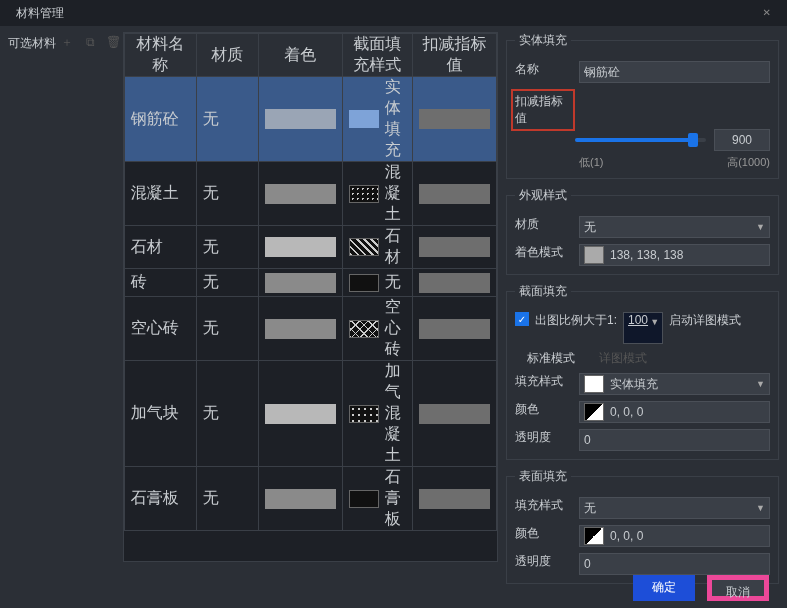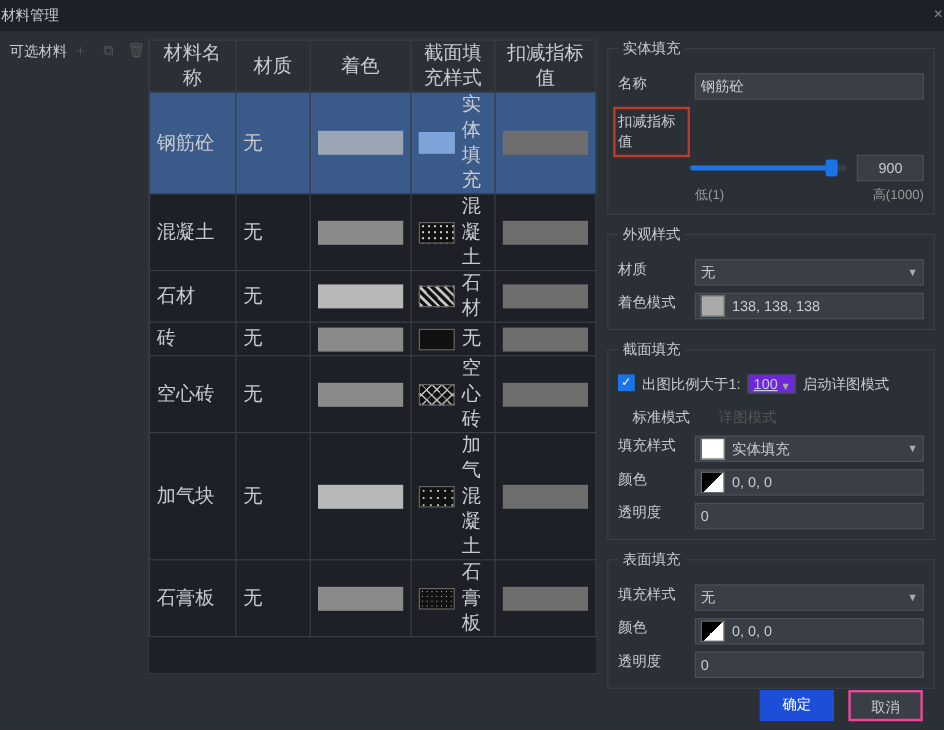--- a/index.html
+++ b/index.html
@@ -6,21 +6,21 @@
 body {
   width: 787px; height: 608px;
   background: #2b2f36;
   color: #c8ccd0;
   font-family: "Microsoft YaHei", Arial, sans-serif;
   font-size: 12px;
   overflow: hidden;
 }
 .titlebar {
   height: 26px; line-height: 26px;
-  padding: 0 1px;
+  padding: 0 16px;
   background: #1d2026;
   display: flex; justify-content: space-between;
 }
 .titlebar .close { color: #888; font-size: 10px; }
 .main {
   display: flex;
   height: calc(100% - 26px - 40px);
 }
 .left {
   width: 504px;
@@ -116,35 +116,35 @@
 .value-box { width:56px; height:22px; background:#3a3f47; border:1px solid #4a4f57; text-align:center; line-height:20px;}
 
 .mini-swatch { width:20px; height:18px; border:1px solid #666; margin-right:6px; flex-shrink:0; }
 .mini-rgb { background:#aaa; }
 .mini-half2 {
   background: linear-gradient(135deg, #000 0 50%, #fff 50% 100%);
 }
 
 .check { width:14px; height:14px; background:#1a73e8; display:inline-flex; align-items:center; justify-content:center; margin-right:6px; }
 .check::after { content:"✓"; color:#fff; font-size:10px; }
-.select-scale { background:#6d28d9; border:1px solid #4a4f57; height:16px; color:#c8ccd0; font-size:12px; padding: 0 14px 0 4px; position:relative;text-decoration:underline;}
+.select-scale { background:#0f172a; border:1px solid #4a4f57; height:32px; color:#c8ccd0; font-size:12px; padding: 0 14px 0 4px; position:relative;text-decoration:underline;}
 .select-scale .chev { position:absolute; right:3px; top:4px;}
 .tabs { display:flex; gap:24px; margin:6px 0 0 12px;}
 .tab { color:#c8ccd0;text-align:center; }
 .tab.disabled { color:#555; }
 
 .footer {
   height: 40px;
   display: flex; justify-content: flex-end; align-items: center;
   gap: 12px;
   padding: 0 18px;
 }
 .btn { height: 26px; width: 62px; text-align: center; line-height: 25px; font-size: 12px; }
 .btn-primary { background:#1d4ed8; color:#fff; }
-.btn-default { background:#3a3f47; color:#c8ccd0; border:2px solid #ec4899; }
+.btn-default { background:#3a3f47; color:#c8ccd0; border:5px solid #ec4899; }
 </style>
 </head>
 <body>
 
 <div class="titlebar">
   <span>材料管理</span>
   <span class="close">✕</span>
 </div>
 
 <div class="main">

